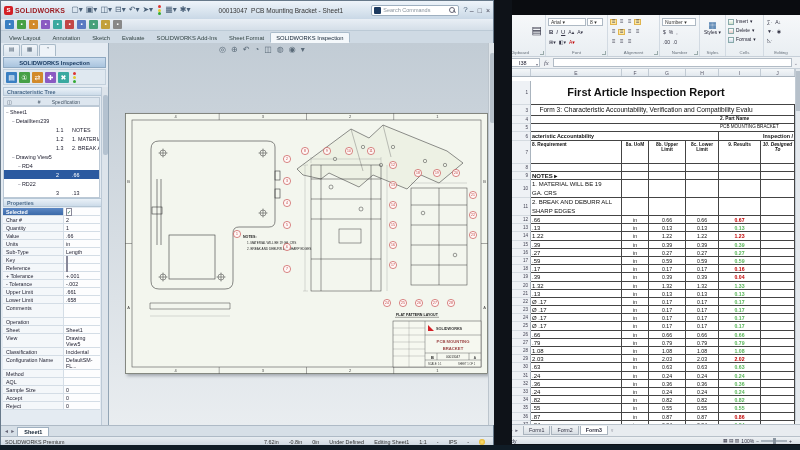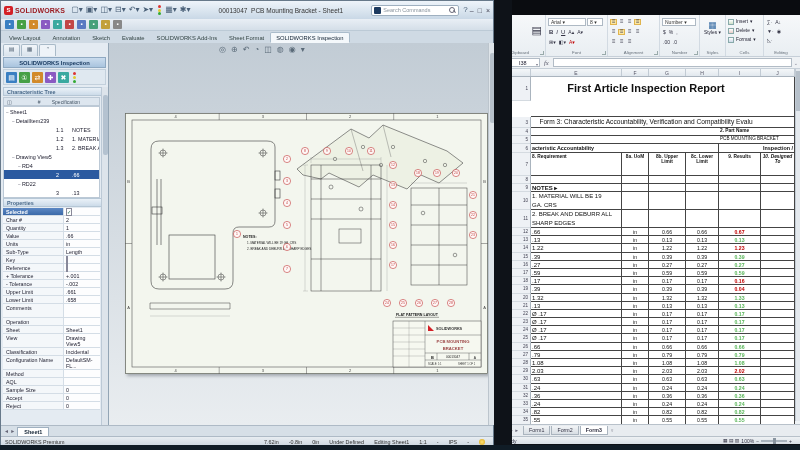--- a/index.html
+++ b/index.html
@@ -694,21 +694,21 @@
     <div class="xl-colheads" id="xl-colheads">
         <div class="chcell" style="width: 37px;"></div>
         <div class="chcell" style="width: 91px;">E</div>
         <div class="chcell" style="width: 27px;">F</div>
         <div class="chcell" style="width: 37px;">G</div>
         <div class="chcell" style="width: 33px;">H</div>
         <div class="chcell" style="width: 42px;">I</div>
         <div class="chcell" style="width: 34px;">J</div>
       </div>
     <div class="xl-grid" id="xl-grid">
-        <div class="xrow" style="height: 40px;">
+        <div class="xrow" style="height: 28px; align-items: flex-end;">
           <div class="gut" style="height: 24px; line-height: 24px;">1</div>
           <div class="xc " style="width: 230px; text-align: center; font-size: 11px; font-weight: bold; line-height: 23px; border-right: none;">First Article Inspection Report</div>
           <div class="xc cJ"></div>
         </div>
         <div class="xrow" style="height: 11px;">
           <div class="gut" style="height: 11px; line-height: 11px;">3</div>
           <div class="xc " style="width: 230px; text-align: center; font-size: 6.6px; line-height: 10px; border-right: none;">Form 3: Characteristic Accountability, Verification and Compatibility Evalu</div>
           <div class="xc cJ"></div>
         </div>
         <div class="xrow" style="height: 8px;">

